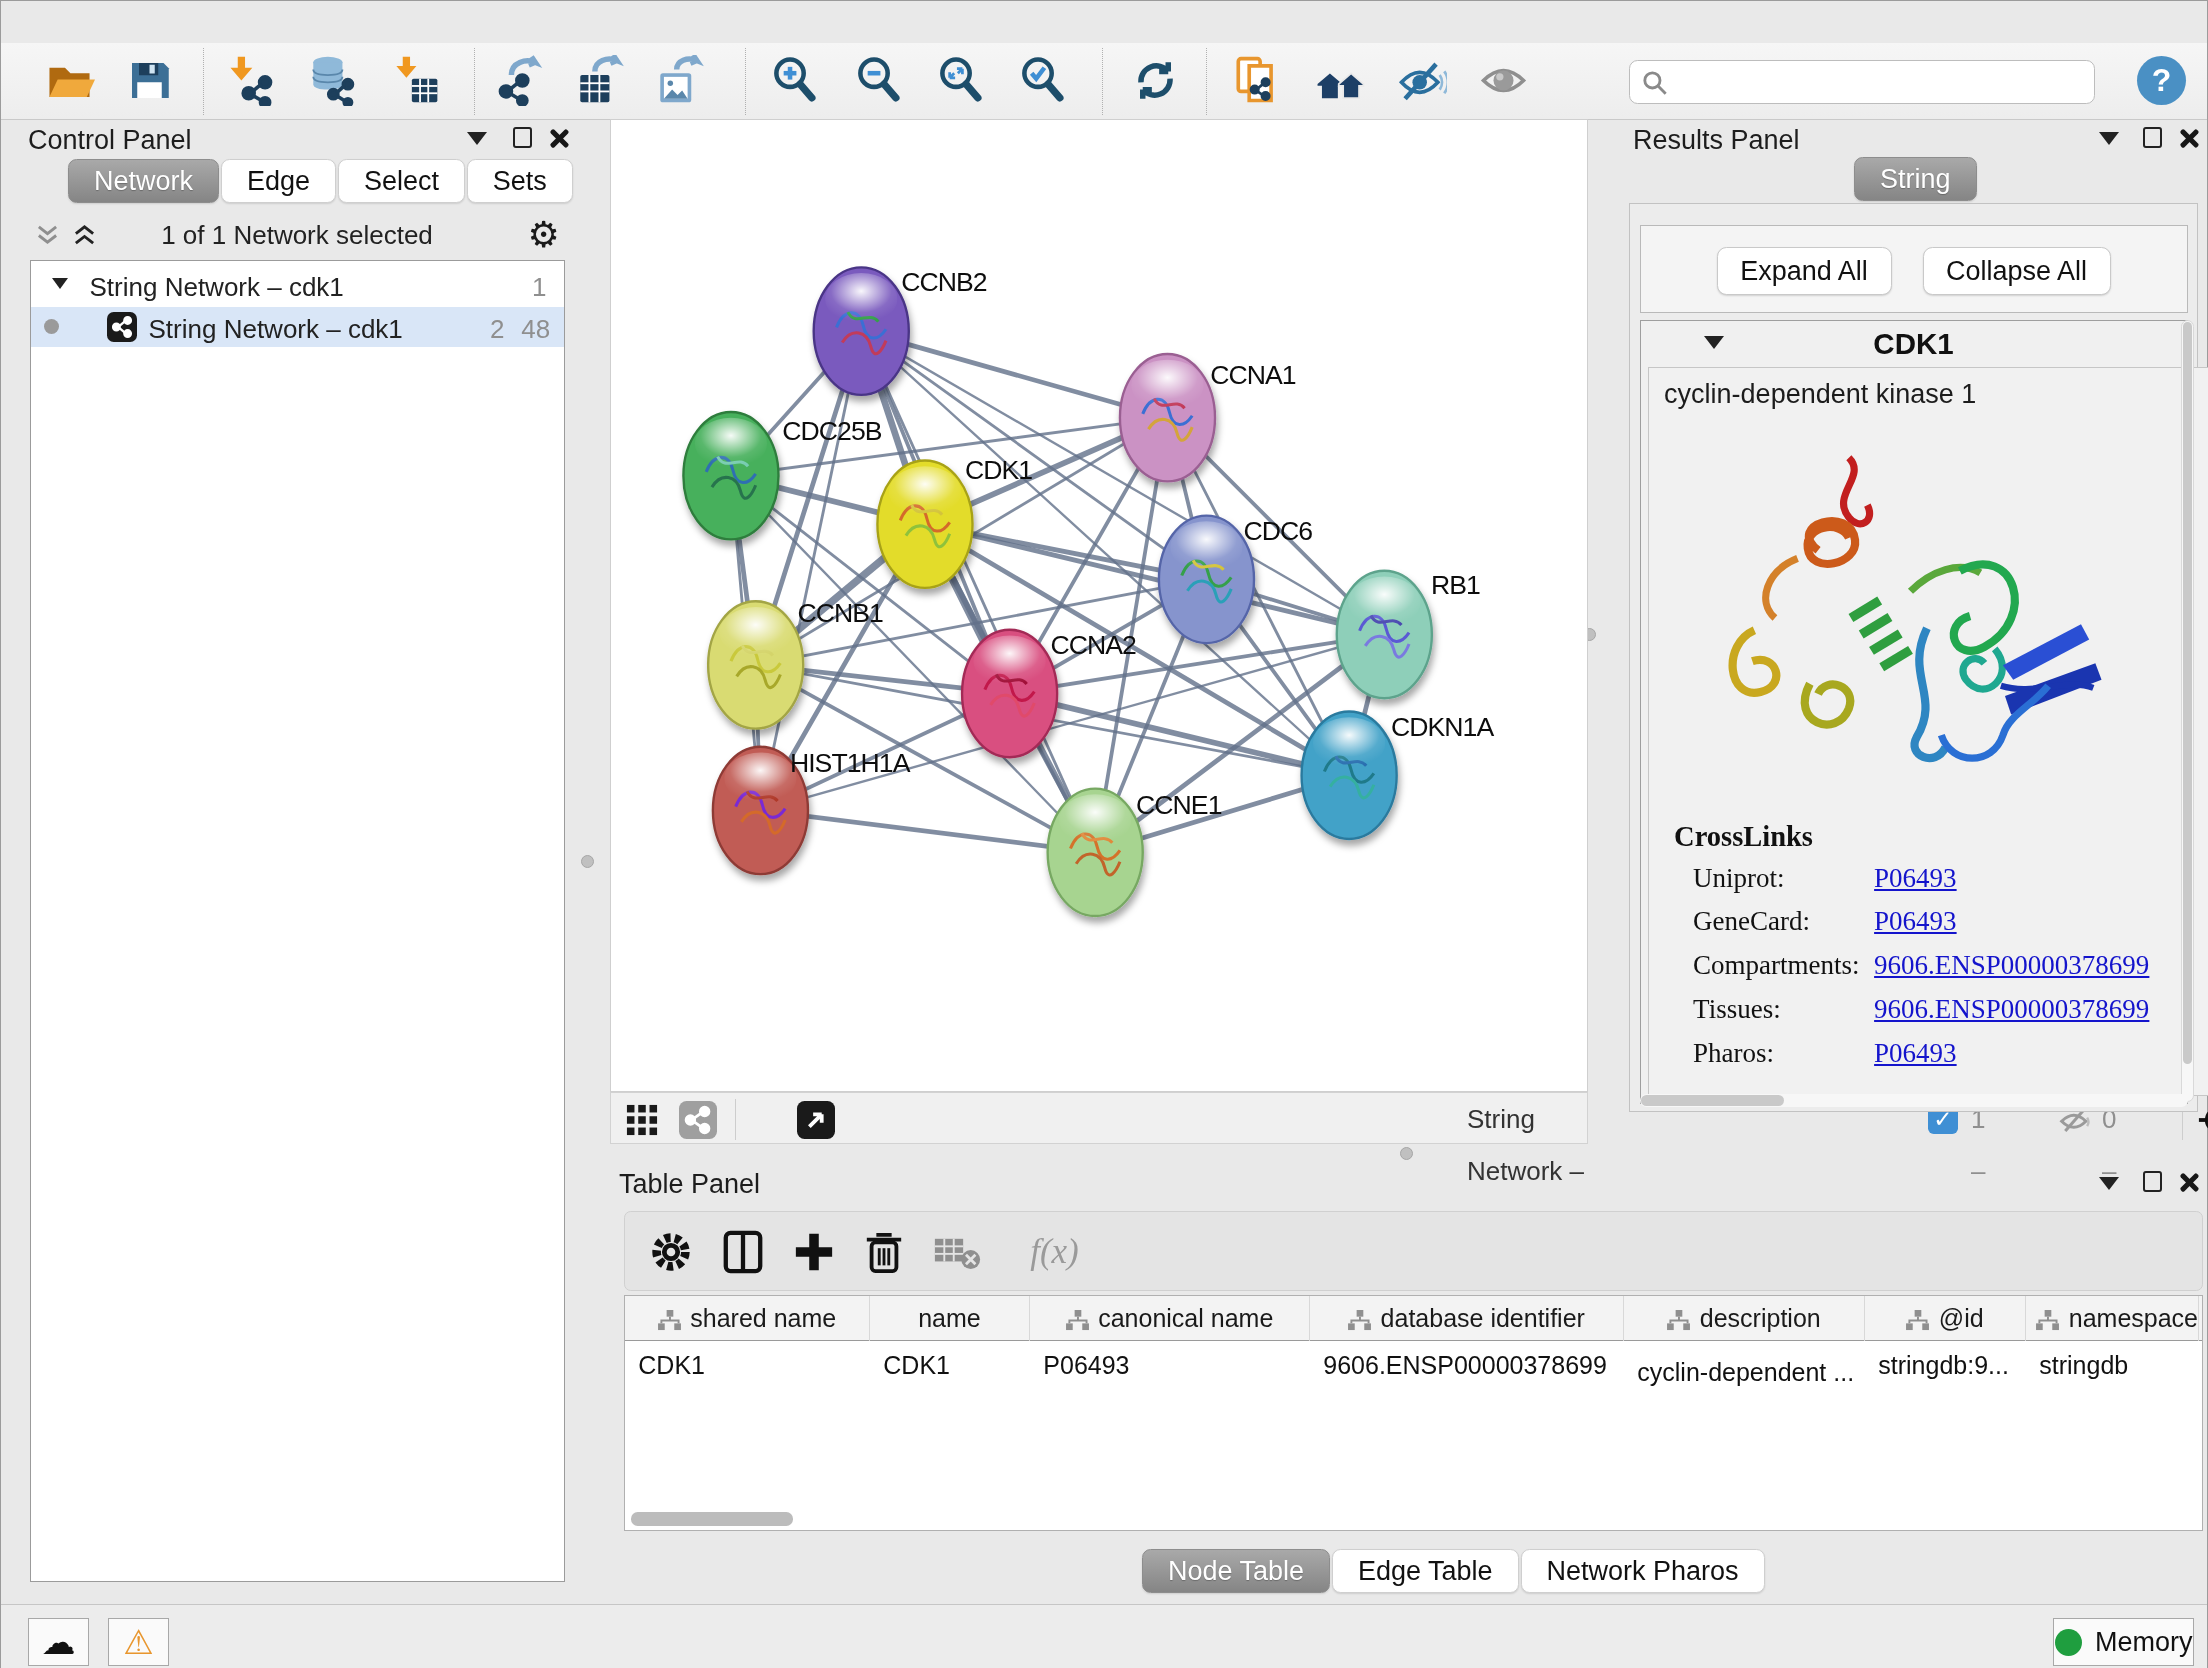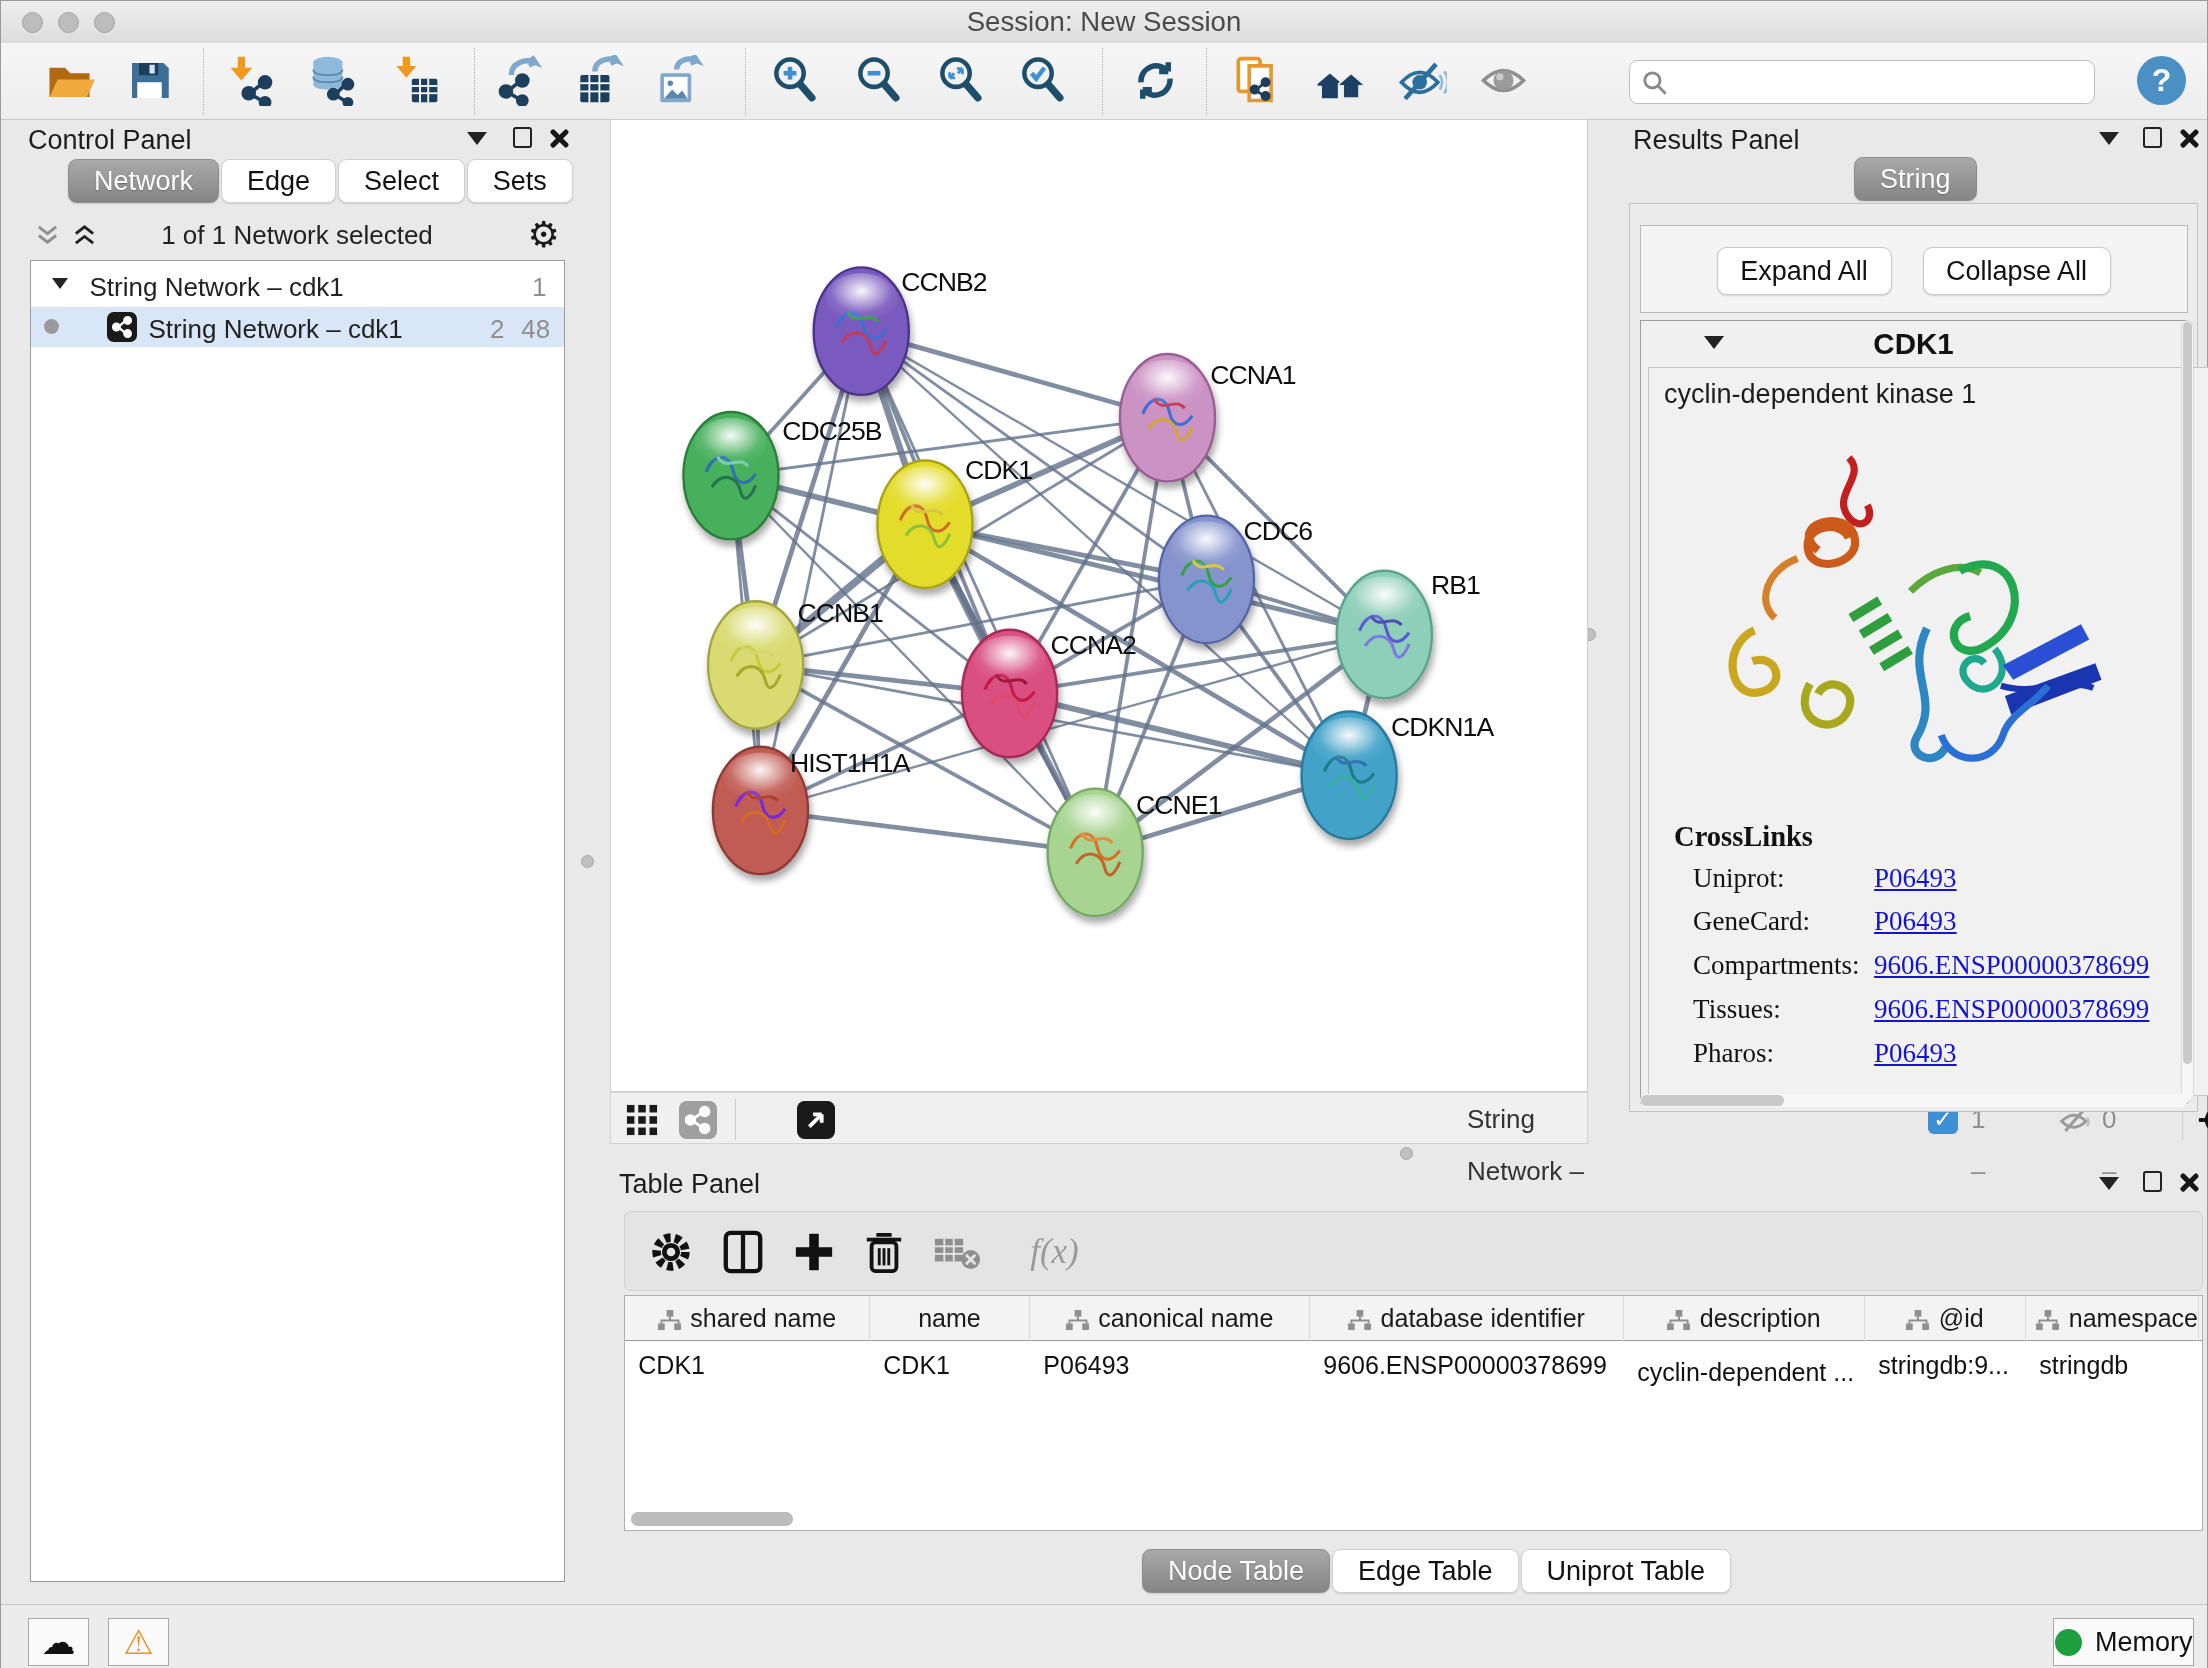--- a/index.html
+++ b/index.html
@@ -77,26 +77,20 @@
   .statusbar{position:absolute;left:0;top:1603px;width:100%;height:66px;background:#ececec;border-top:1px solid #c6c6c6;}
   .sb-btn{position:absolute;top:13.3px;height:48px;background:#fafafa;border:1.9px solid #a8a8a8;box-sizing:border-box;display:flex;align-items:center;justify-content:center;}
   .uicon{font-family:"DejaVu Sans",sans-serif;}
   .mem-dot{width:27px;height:27px;border-radius:50%;background:#1f9e3f;margin-right:13.3px;}
 </style>
 </head>
 <body>
 
 <div class="window">
 
-  <div class="titlebar">
-    <div class="tl" style="left:21px"></div>
-    <div class="tl" style="left:57px"></div>
-    <div class="tl" style="left:93px"></div>
-    <div class="title-text">Session: New Session</div>
-  </div>
 
   <div class="toolbar">
     <div class="tbtn" style="left:42px">
       <svg width="51" height="51" viewBox="0 0 56 56">
           <path d="M6 14 h17 l6 6 h21 v26 H6z" fill="#b06a10"></path>
           <path d="M6 46 l9-19 h41 l-9 19z" fill="#f0a93c"></path>
         </svg>
     </div>
     <div class="tbtn" style="left:122px">
       <svg width="49" height="49" viewBox="0 0 56 56">
@@ -740,21 +734,21 @@
             <div class="td" style="width: 241px; margin-top: 7px;">cyclin-dependent ...</div>
             <div class="td" style="width: 161px;">stringdb:9...</div>
             <div class="td" style="width: 173px;">stringdb</div>
           </div>
         </div>
       <div class="hscroll-tbl">
           <div class="thumb"></div>
         </div>
     </div>
 
-    <div class="tp-tabs" id="tp-tabs"><span class="tp-tab active">Node Table</span><span class="tp-tab">Edge Table</span><span class="tp-tab">Uniprot Table</span></div>
+    <div class="tp-tabs" id="tp-tabs"><span class="tp-tab active">Node Table</span><span class="tp-tab">Edge Table</span><span class="tp-tab">Network Pharos</span></div>
   </div>
 
   <div class="statusbar">
     <div class="sb-btn" style="left:27px;width:61px">
       <span class="uicon" style="font-size:34px;color:#111">☁</span>
     </div>
     <div class="sb-btn" style="left:107px;width:61px">
       <span class="uicon" style="font-size:34px;color:#e8962e">⚠</span>
     </div>
     <div class="sb-btn" style="left:2052px;width:141px">

